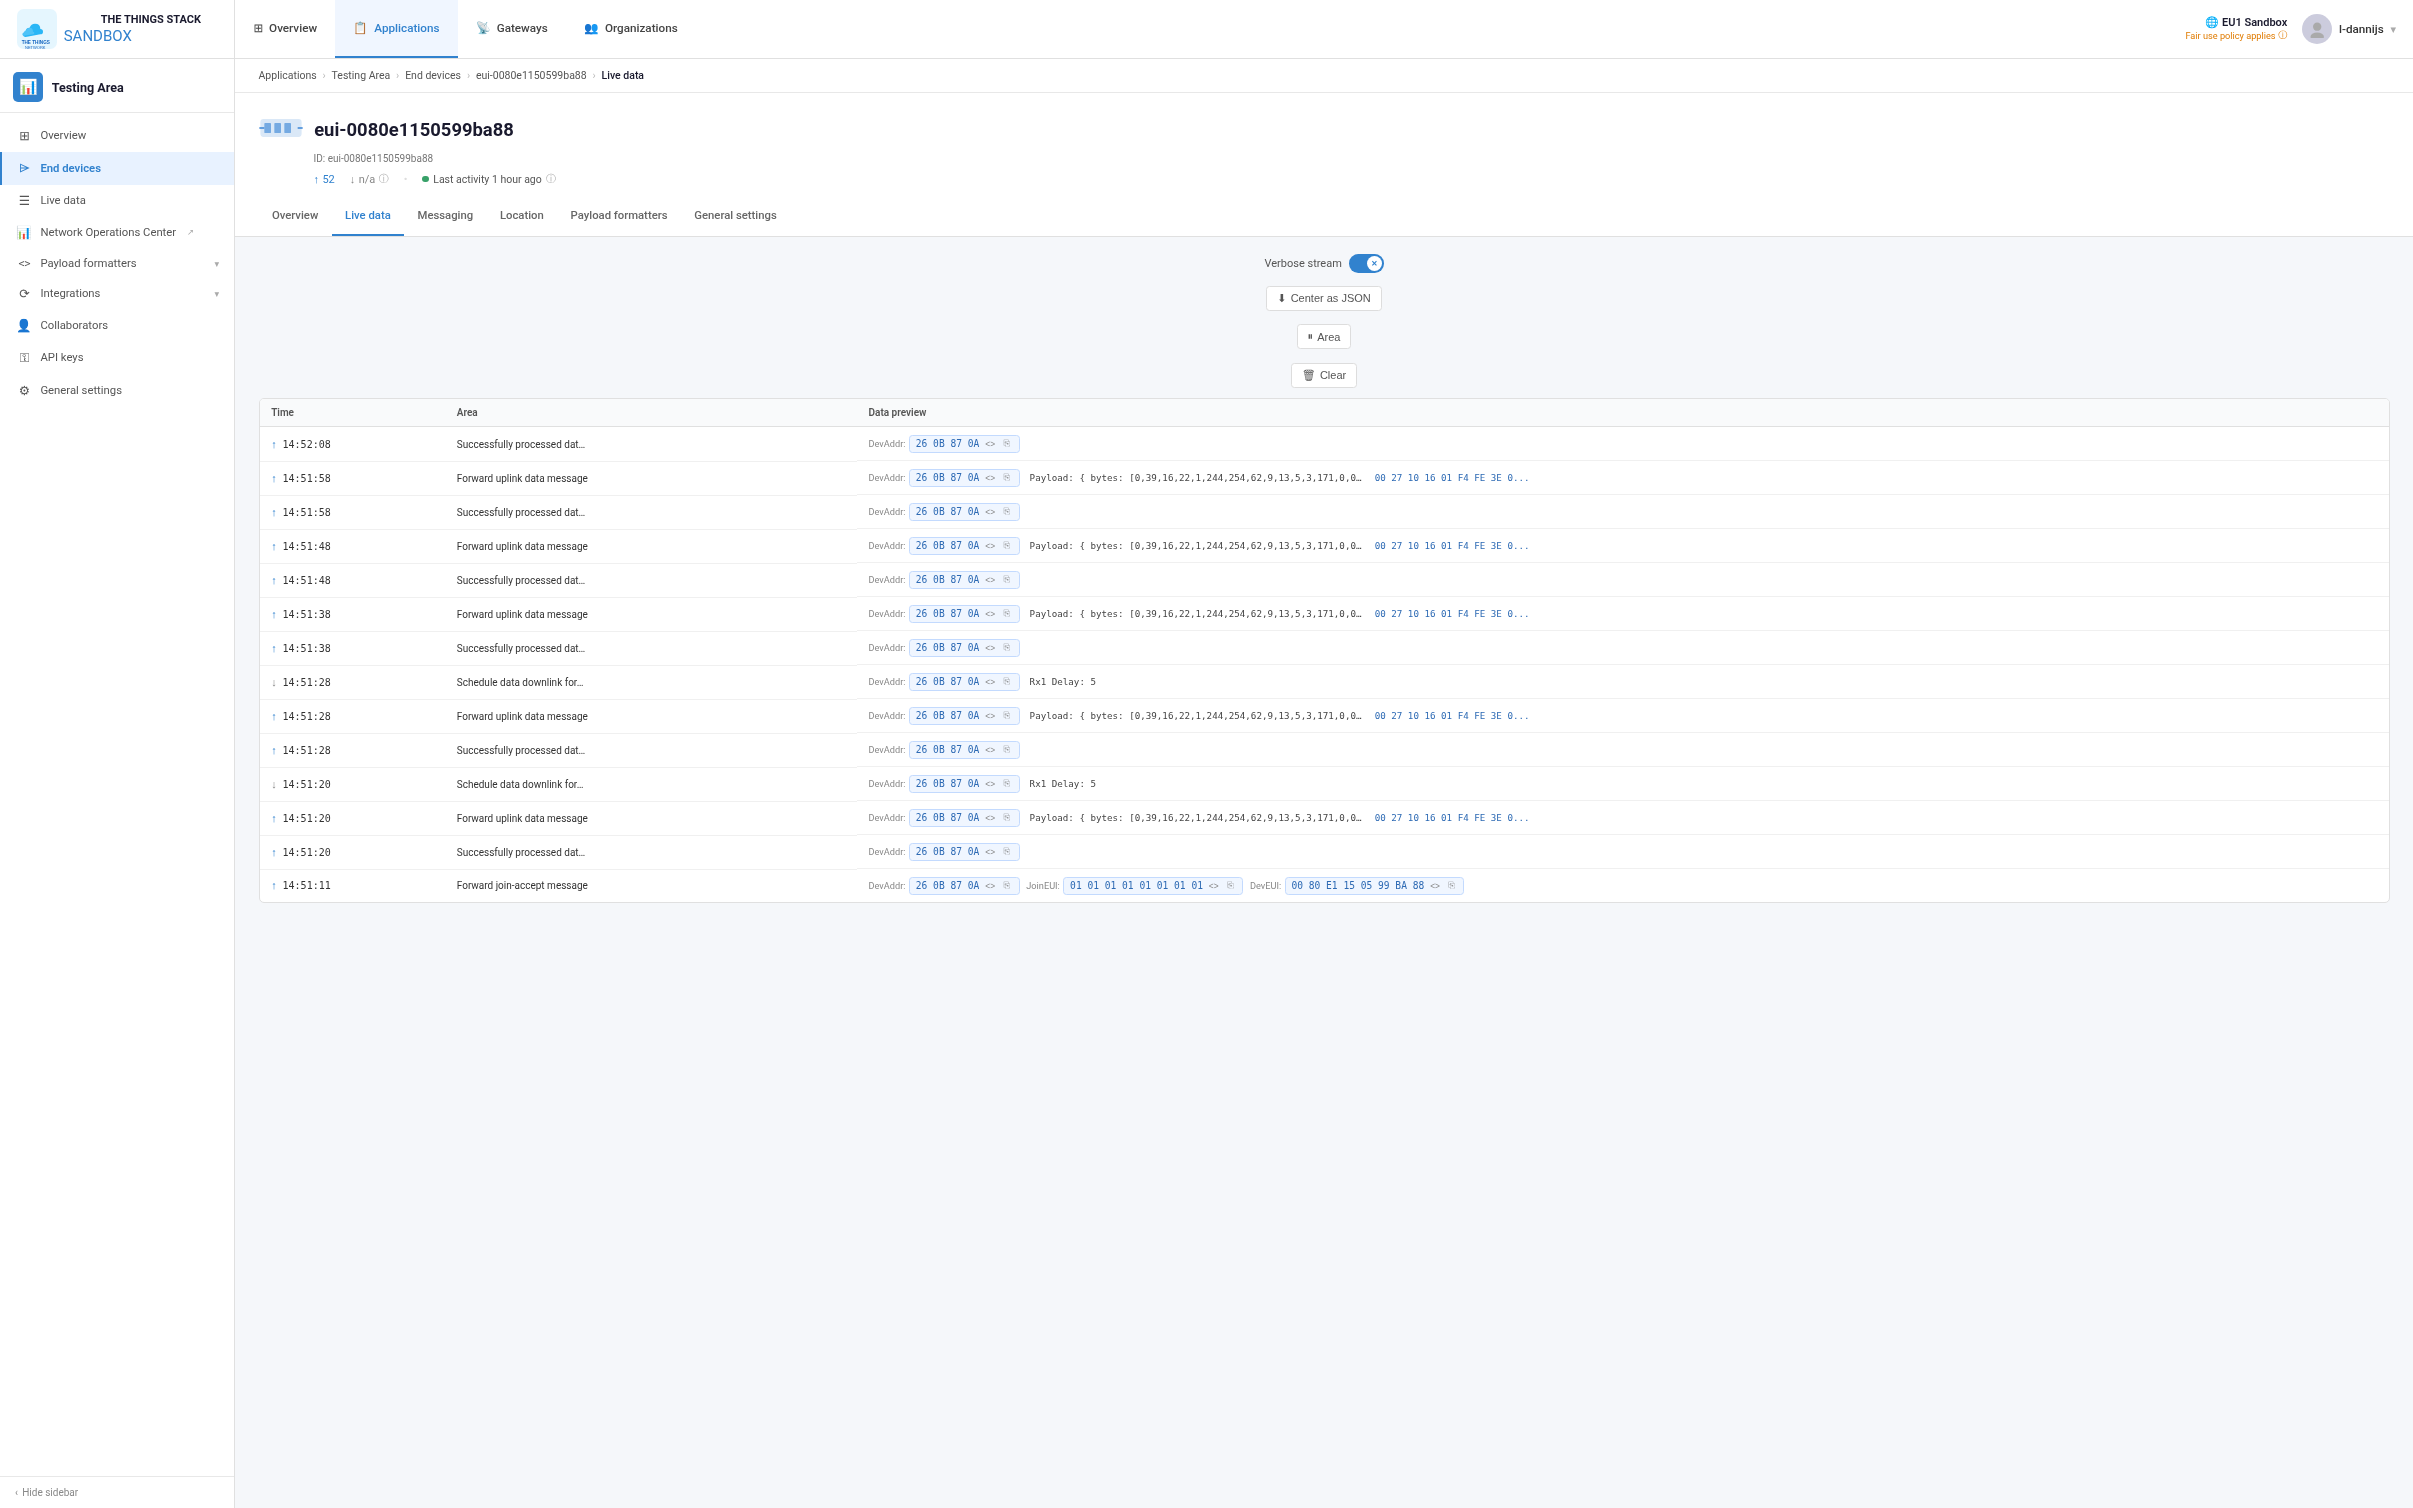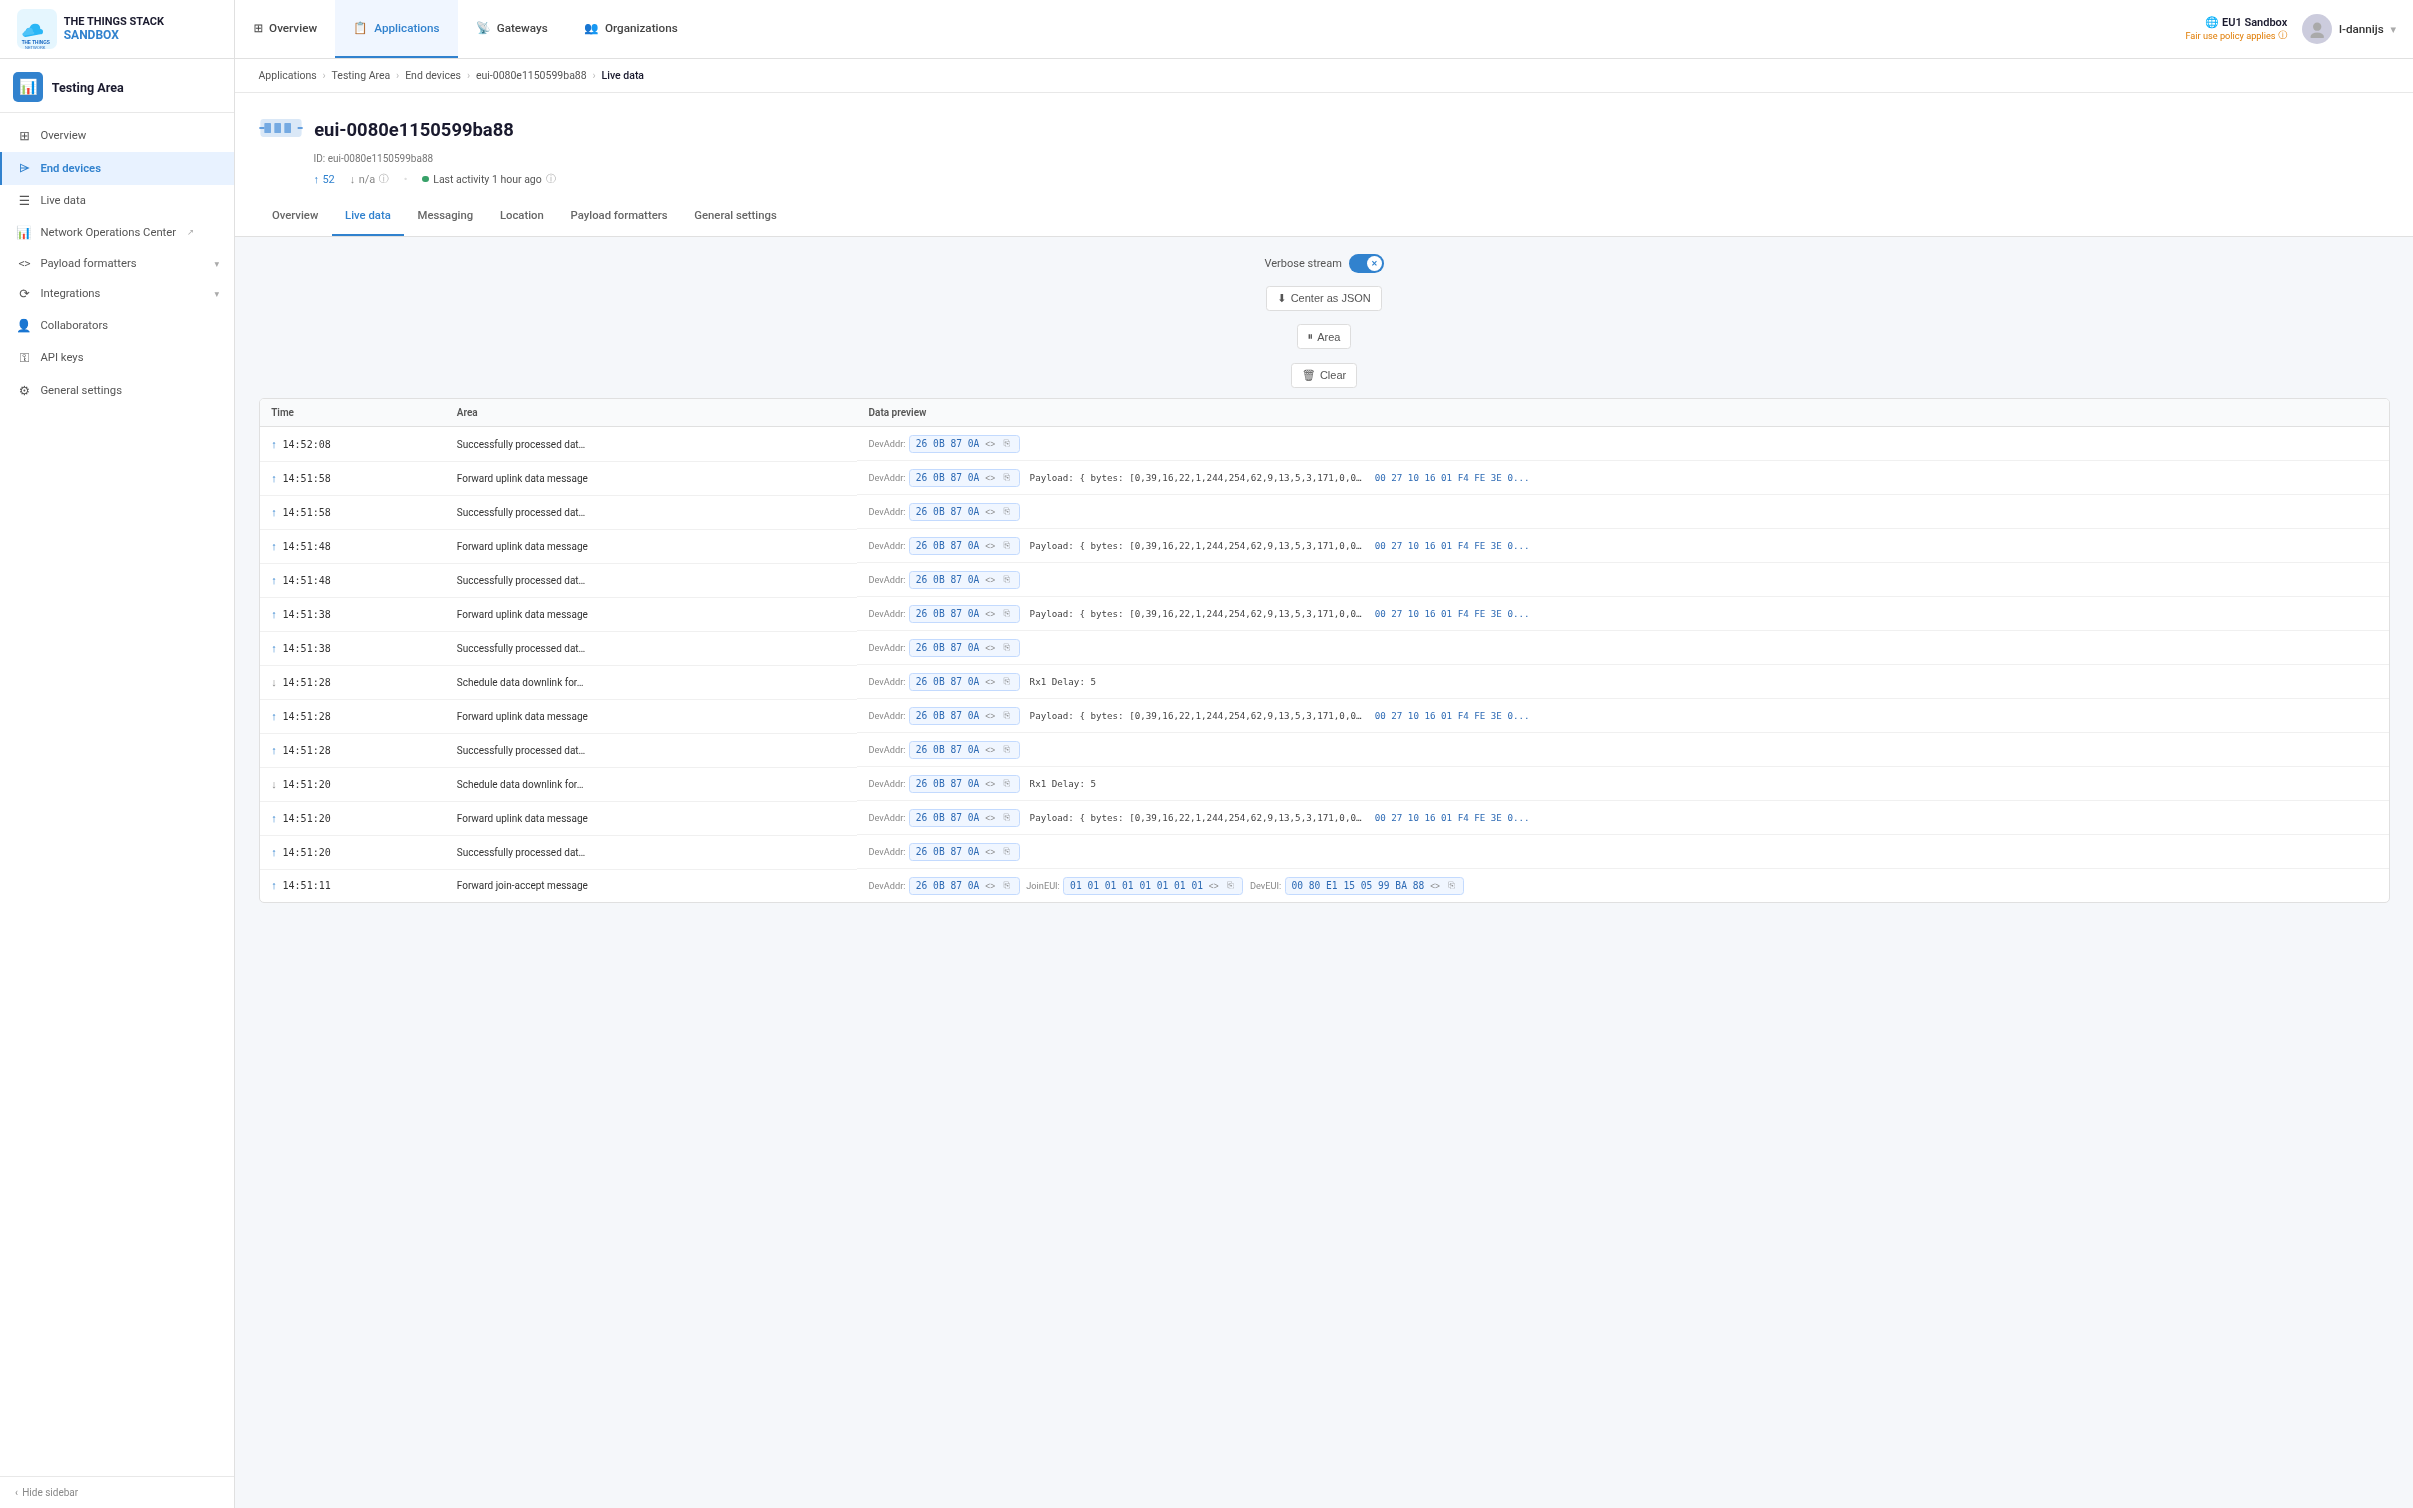--- a/index.html
+++ b/index.html
@@ -13,22 +13,22 @@
     }
     .topnav-logo {
       display: flex; align-items: center; gap: 6.7px;
       width: 235px; min-width: 235px; padding: 0 17px;
       border-right: 0.8px solid #e0e0e0; height: 100%;
     }
     .cloud-icon-wrap { display: flex; align-items: center; }
     .cloud-svg { width: 40px; height: 40px; }
     .tts-brand { display: flex; flex-direction: column; line-height: 1.2; }
     .tts-brand .tts-line { display: flex; gap: 3.4px; align-items: baseline; }
-    .tts-brand .the-things-stack { font-size: 11px; font-weight: 700; color: #1a1a2e; }
-    .tts-brand .sandbox { font-size: 12px; font-weight: 700; color: #3182ce; }
+    .tts-brand .the-things-stack { font-size: 11px; font-weight: 700; color: #1a1a2e; margin-left: 37px; }
+    .tts-brand .sandbox { font-size: 15px; font-weight: 400; color: #3182ce; }
 
     .topnav-links { display: flex; align-items: stretch; height: 100%; flex: 1; }
     .topnav-link {
       display: flex; align-items: center; gap: 5.9px; padding: 0 18.4px;
       text-decoration: none; color: #444; font-size: 11.7px; font-weight: 500;
       border-bottom: 2.5px solid transparent; position: relative; top: 0;
       transition: color 0.15s;
     }
     .topnav-link.active { color: #3182ce; border-bottom: 2.5px solid #3182ce; background: #f0f6ff; }
 

